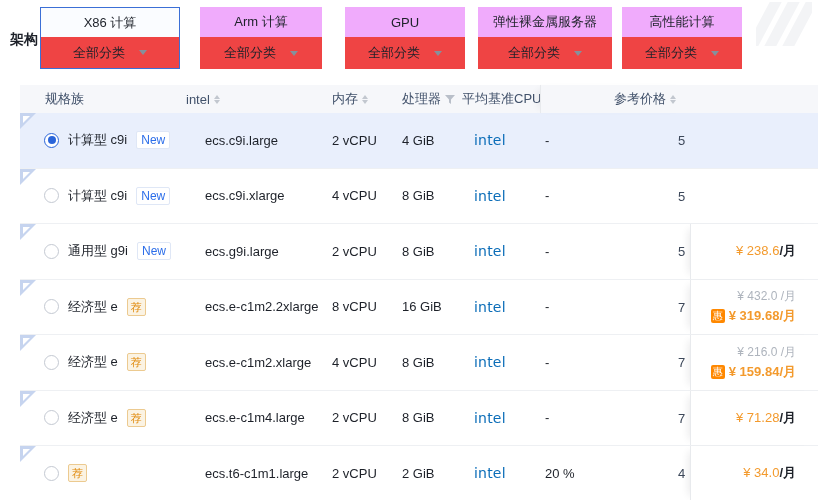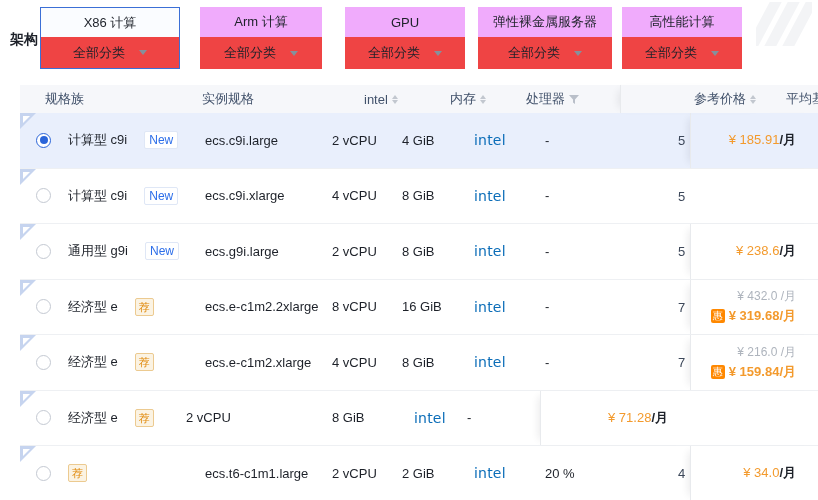--- a/index.html
+++ b/index.html
@@ -23,21 +23,21 @@
   .w4{width:134px;margin-right:10px;} .w5{width:120px;font-family:Liberation Mono, monospace;}
 
   
   .watermark { position:absolute; right:6px; top:2px; width:56px; height:44px; overflow:hidden; }
   .watermark span { position:absolute; top:-6px; width:12px; height:56px; background:#f3f4f6; transform:skewX(-28deg); }
   .watermark span:nth-child(1){left:2px;} .watermark span:nth-child(2){left:20px;} .watermark span:nth-child(3){left:38px;}
 
   
   .table { position:absolute; left:20px; top:85px; width:798px; height:415px; }
   .thead { display:grid; grid-template-columns:166px 146px 70px 60px 78px 150px 128px;
-    height:28px; background:#f6f7fa; align-items:center; font-size:13px; color:#42526b;gap:16px; }
+    height:28px; background:#f6f7fa; align-items:center; font-size:13px; color:#42526b; }
   .th { display:flex; align-items:center; gap:4px; white-space:nowrap; }
   .th-family { padding-left:25px; }
   .th-price { justify-content:flex-end; padding-right:14px; border-left:1px solid #e8eaed; height:28px;
     background:#f6f7fa; position:relative; z-index:3; box-shadow:-7px 0 8px -6px rgba(29,33,41,.10); }
 
   .sort-icon { display:inline-flex; flex-direction:column; gap:1px; }
   .sort-icon i { width:0; height:0; border-left:3.5px solid transparent; border-right:3.5px solid transparent; display:block; }
   .sort-icon .up { border-bottom:4px solid #c2c7cf; }
   .sort-icon .dn { border-top:4px solid #c2c7cf; }
   .filter-icon { width:10px; height:9px; display:inline-block; }
@@ -45,21 +45,21 @@
   .tbody { position:relative; }
   .row { position:relative; display:grid; grid-template-columns:166px 146px 70px 60px 78px 150px 128px;
     height:55.5px; align-items:center; font-size:13px; border-bottom:1px solid #eef0f3; background:#fff; cursor:pointer; }
   .row.selected { background:#e9effc; }
   
   .row::before { content:""; position:absolute; left:0; top:0; width:0; height:0;
     border-top:16px solid #c6d4ef; border-right:16px solid transparent; z-index:2; }
   .row::after { content:""; position:absolute; left:3px; top:3px; width:0; height:0;
     border-top:7px solid #fff; border-right:7px solid transparent; z-index:2; }
 
-  .cell-family { display:flex; align-items:center; gap:17px; padding-left:16px; white-space:nowrap; }
+  .cell-family { display:flex; align-items:center; gap:9px; padding-left:24px; white-space:nowrap; }
   .radio { width:15px; height:15px; border-radius:50%; border:1px solid #c4c9d2; background:#fff; flex:0 0 15px; position:relative; }
   .radio.checked { border:1.5px solid #2b65d9; }
   .radio.checked::after { content:""; position:absolute; left:2.5px; top:2.5px; width:8px; height:8px;
     border-radius:50%; background:#2b65d9; }
   .family-name { color:#1d2129; }
 
   .badge { font-size:12px; line-height:16px; padding:0 4px; border-radius:2px; white-space:nowrap; }
   .badge.new { color:#2b6de9; background:#fff; border:1px solid #dfe7f6; }
   .badge.rec { color:#e08a0c; background:#fbf3e3; border:1px solid #ecca90; font-size:11px; padding:0 3px; }
 
@@ -131,73 +131,69 @@
       <div class="tab-dropdown">
         <span>全部分类</span>
         <span class="caret-down"></span>
       </div>
     </div>
   </div>
 
   <div class="table">
     <div class="thead">
       <div class="th th-family">规格族</div>
-      <div class="th">实例规格</div>
       <div class="th">
         <span>intel</span>
         <span class="sort-icon">
             <i class="up"></i>
             <i class="dn"></i>
           </span>
       </div>
       <div class="th">
         <span>内存</span>
         <span class="sort-icon">
             <i class="up"></i>
             <i class="dn"></i>
           </span>
       </div>
       <div class="th">
         <span>处理器</span>
         <svg class="filter-icon" viewBox="0 0 10 9">
             <path d="M0 0h10L6 4.5V9L4 7.5V4.5L0 0z" fill="#b9bfc9"></path>
           </svg>
       </div>
+      <div class="th">
+        <span>平均基准CPU计算性能</span>
+        <svg class="filter-icon" viewBox="0 0 10 9">
+            <path d="M0 0h10L6 4.5V9L4 7.5V4.5L0 0z" fill="#b9bfc9"></path>
+          </svg>
+      </div>
       <div class="th th-price">
         <span>参考价格</span>
         <span class="sort-icon">
             <i class="up"></i>
             <i class="dn"></i>
           </span>
       </div>
-      <div class="th">
-        <span>平均基准CPU计算性能</span>
-        <svg class="filter-icon" viewBox="0 0 10 9">
-            <path d="M0 0h10L6 4.5V9L4 7.5V4.5L0 0z" fill="#b9bfc9"></path>
-          </svg>
-      </div>
     </div>
 
     <div class="tbody">
 
       <div class="row selected">
         <div class="cell-family">
           <span class="radio checked"></span>
           <span class="family-name">计算型 c9i</span>
           <span class="badge new">New</span>
         </div>
         <div class="cell-spec">ecs.c9i.large</div>
         <div class="cell-plain">2 vCPU</div>
         <div class="cell-plain">4 GiB</div>
         <div class="cell-cpu"><span class="intel-logo">intel</span></div>
         <div class="cell-perf">-</div>
         <span class="clipped-val">5</span>
-        <div class="cell-price">
-          <div class="price-main"><span class="price-amt">¥ 185.91</span><span class="price-unit">/月</span></div>
-        </div>
       </div>
 
       <div class="row">
         <div class="cell-family">
           <span class="radio"></span>
           <span class="family-name">计算型 c9i</span>
           <span class="badge new">New</span>
         </div>
         <div class="cell-spec">ecs.c9i.xlarge</div>
         <div class="cell-plain">4 vCPU</div>
@@ -265,20 +261,21 @@
           </div>
         </div>
       </div>
 
       <div class="row">
         <div class="cell-family">
           <span class="radio"></span>
           <span class="family-name">经济型 e</span>
           <span class="badge rec">荐</span>
         </div>
+        <div class="cell-spec">ecs.e-c1m4.large</div>
         <div class="cell-plain">2 vCPU</div>
         <div class="cell-plain">8 GiB</div>
         <div class="cell-cpu"><span class="intel-logo">intel</span></div>
         <div class="cell-perf">-</div>
         <span class="clipped-val">7</span>
         <div class="cell-price">
           <div class="price-main"><span class="price-amt">¥ 71.28</span><span class="price-unit">/月</span></div>
         </div>
       </div>
 

